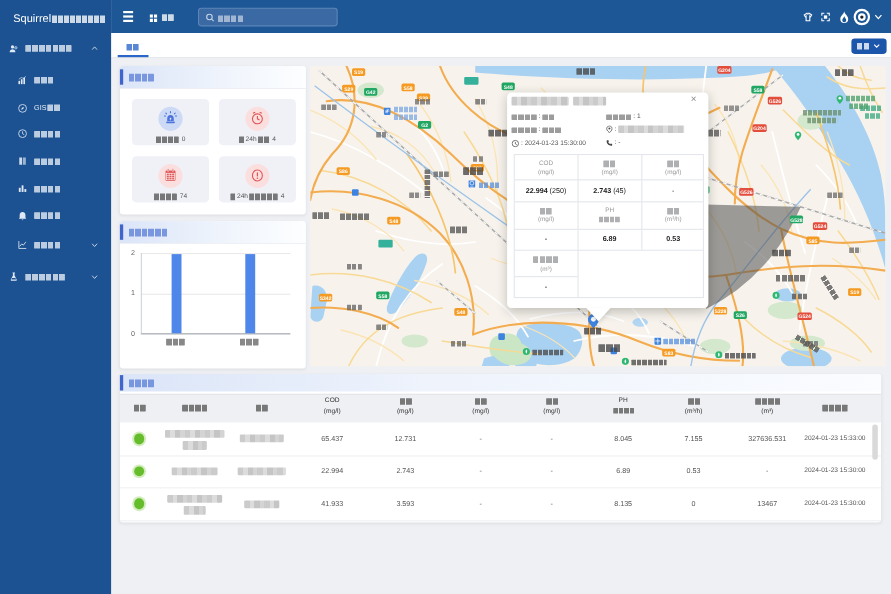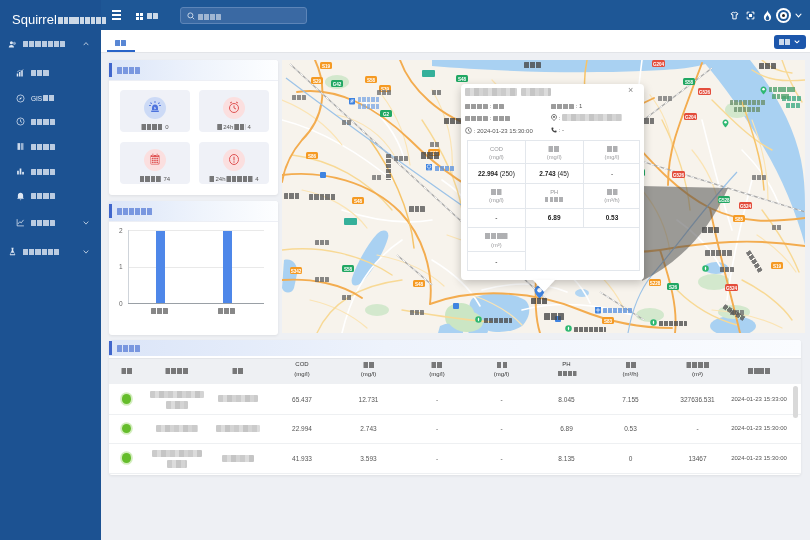--- a/index.html
+++ b/index.html
@@ -69,21 +69,21 @@
 <i class="z ab" style="left:115px;top:40px;width:11px;height:6px;color:#2a65c8"></i>
 <div class="ab" style="left:107px;top:50px;width:28px;height:2px;background:#2a65c8"></div>
 <div class="ab" style="left:774px;top:35px;width:32px;height:14px;background:#1c56ab;border-radius:3px">
   <i class="z ab" style="left:5px;top:4px;width:11px;height:5.5px;color:#fff;--p:6px"></i>
   <svg class="ab" style="left:20px;top:5px" width="6" height="4" viewBox="0 0 10 7">
       <path d="M1 1 L5 5 L9 1" fill="none" stroke="#fff" stroke-width="1.8"></path>
     </svg>
 </div>
 
 <div class="ab" style="left:0;top:0;width:101px;height:540px;background:#1c5292"></div>
-<div class="ab" style="left:12px;top:12px;width:85px;height:9px;color:#fff;font-size:13px;white-space:nowrap">Squirrel<i class="z" style="--p:5.5px;width:49px;height:6.5px;margin-left:1px"></i></div>
+<div class="ab" style="left:12px;top:12px;width:85px;height:9px;color:#fff;font-size:10px;white-space:nowrap">Squirrel<i class="z" style="--p:5.5px;width:49px;height:6.5px;margin-left:1px"></i></div>
 <div id="menu">
 
 <div class="mi" style="top:37px">
  <svg style="left:8px;top:2.5px" width="9" height="9" viewBox="0 0 24 24" fill="#dfe8f4">
         <circle cx="9" cy="7" r="4"></circle>
         <path d="M2 20 C2 15 6 13 9 13 C12 13 16 15 16 20 Z"></path>
         <circle cx="17" cy="9" r="3" fill="#1c5292" stroke="#dfe8f4" stroke-width="1.6"></circle>
         <path d="M17 7.5 V10.5 M15.5 9 H18.5" stroke="#dfe8f4" stroke-width="1"></path>
       </svg>
  <i class="z ab" style="left:23px;top:4px;--p:6.2px;width:42px;height:6.2px"></i>

